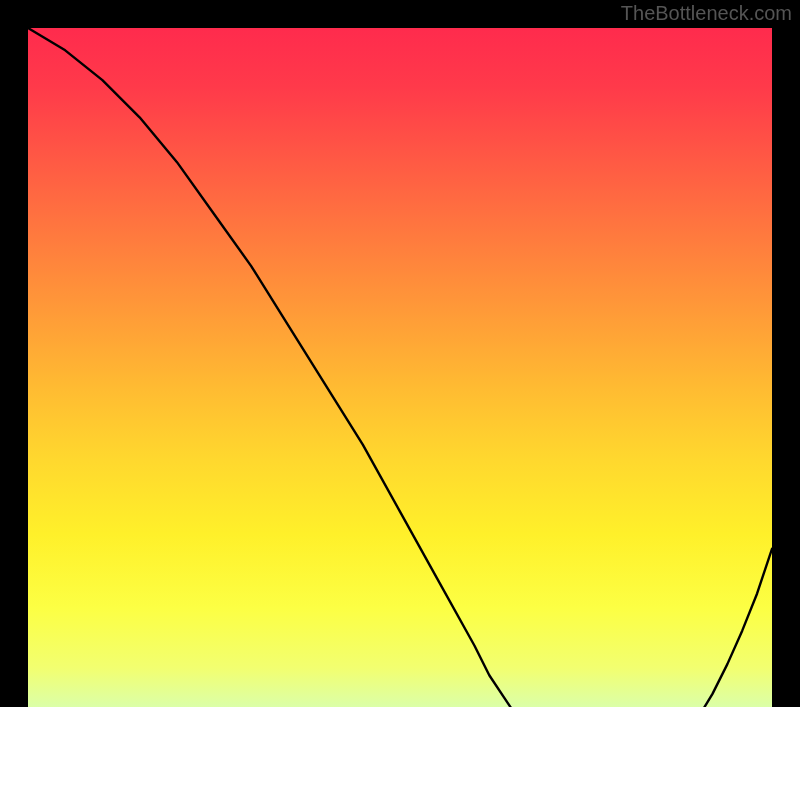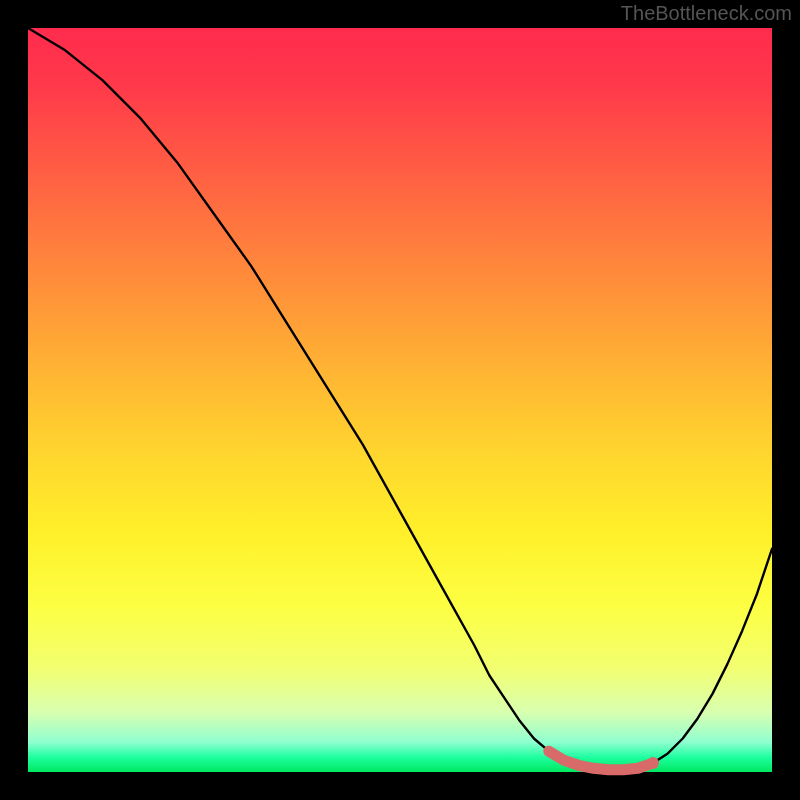--- a/index.html
+++ b/index.html
@@ -3,21 +3,21 @@
 <meta charset="utf-8">
 <style>
   body {
     margin: 0;
     padding: 0;
     background: #fff;
     font-family: Arial, sans-serif;
   }
   .chart-container {
     width: 800px;
-    height: 800px;
+    height: 707px;
     position: relative;
     background: #000;
   }
   .watermark {
     position: absolute;
     top: 2px;
     right: 8px;
     color: #555;
     font-size: 20px;
     font-weight: 500;

